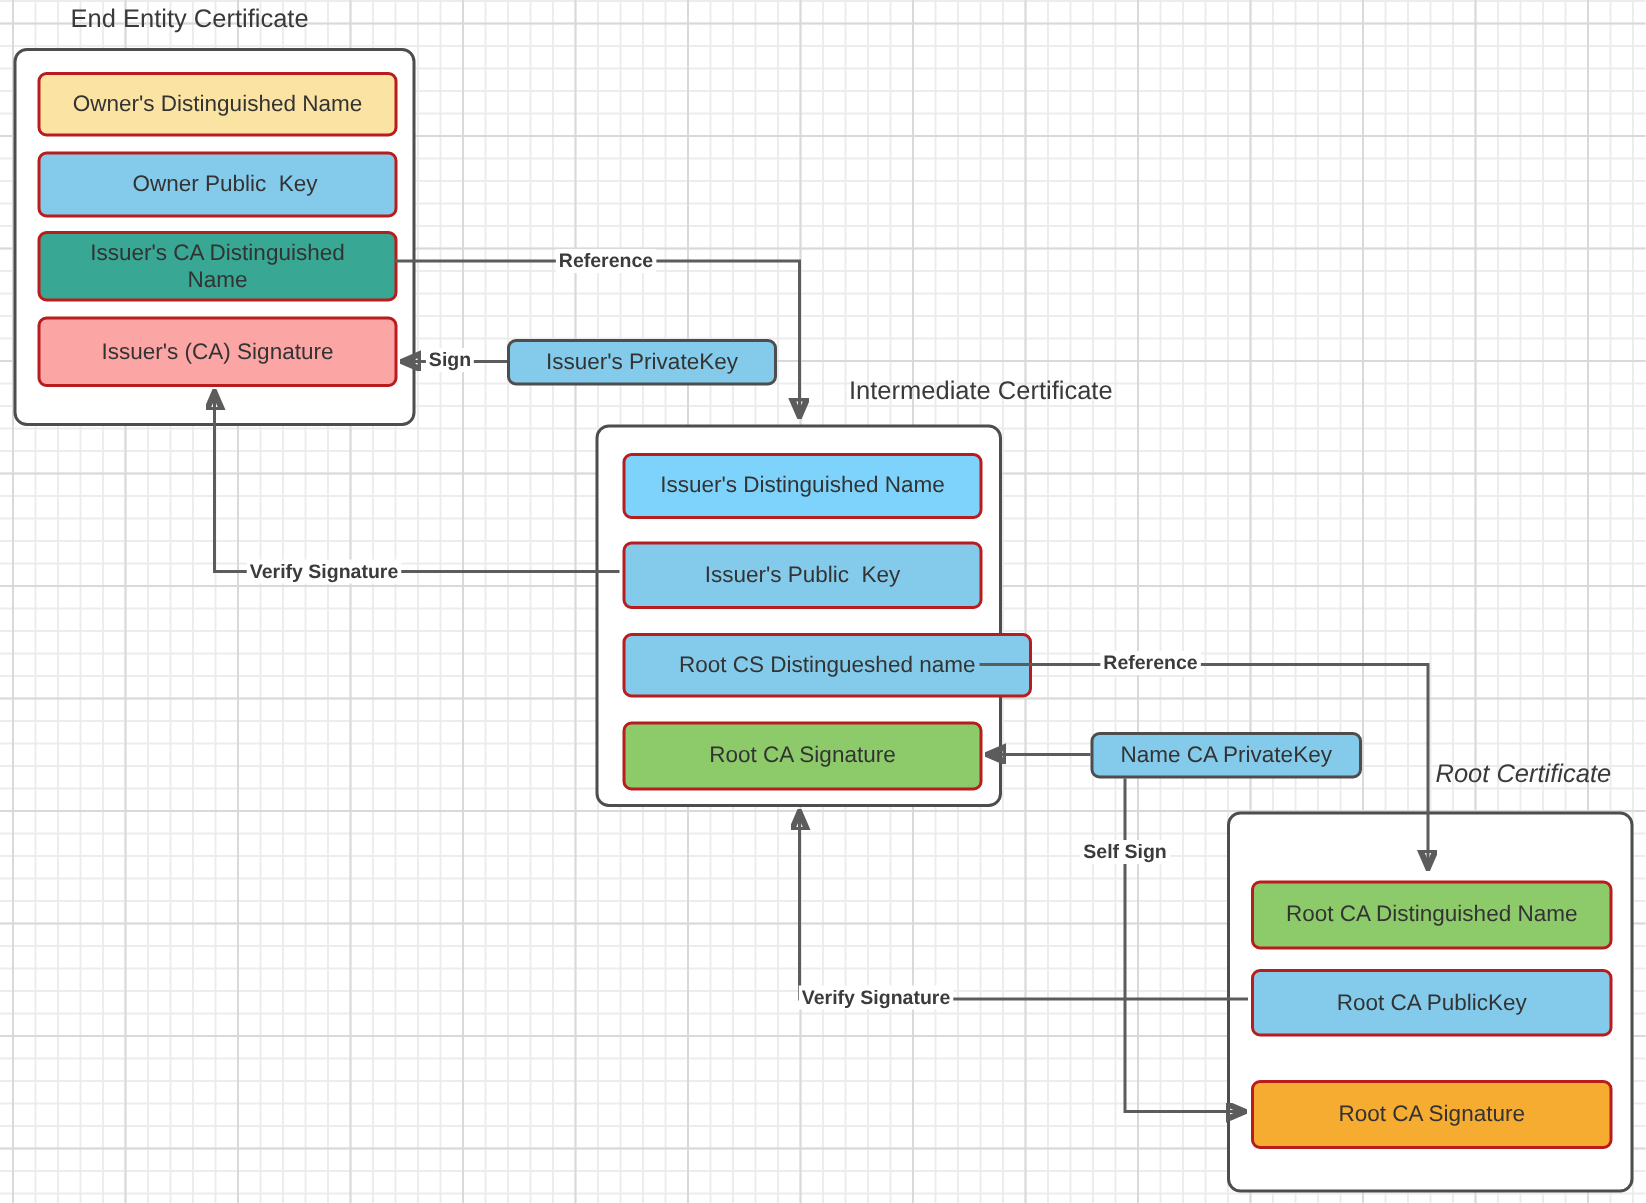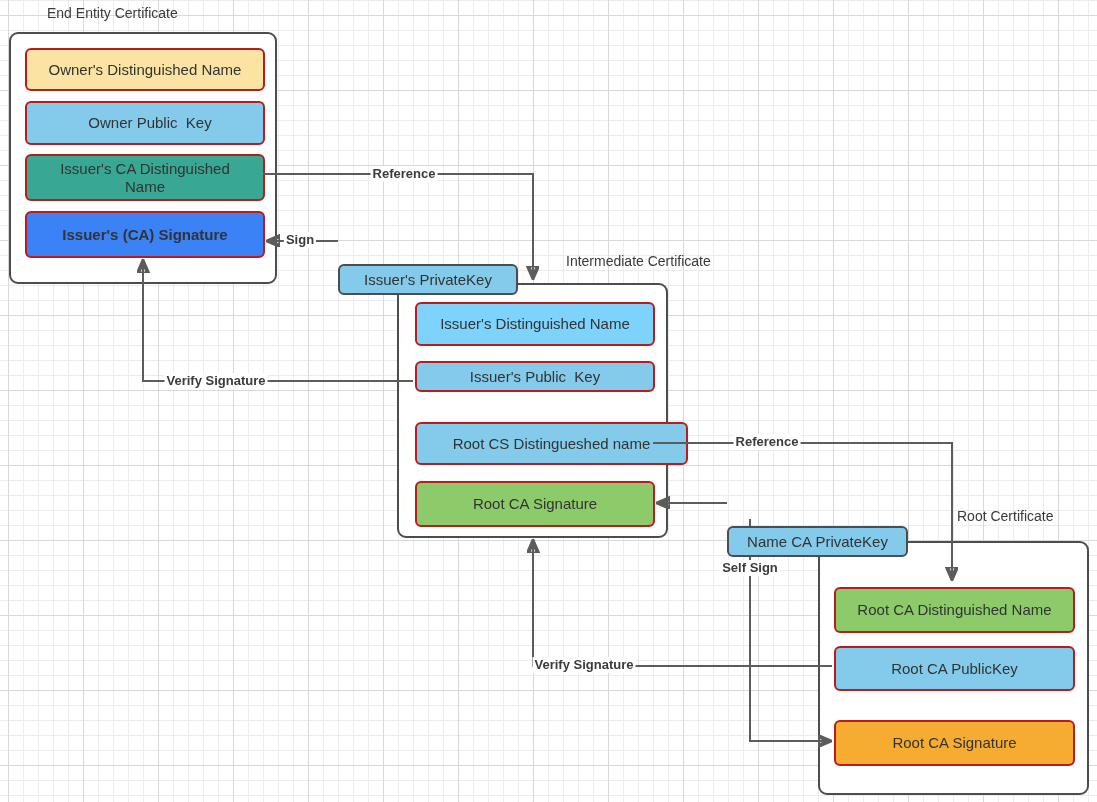--- a/index.html
+++ b/index.html
@@ -21,21 +21,21 @@
   .wires path{fill:none;stroke:#5c5c5c;stroke-width:2;}
   .cert{
     position:absolute;z-index:0;
     background:#ffffff;
     border:2px solid #4d4d4d;
     border-radius:9px;
     box-sizing:border-box;
   }
   .cert-title{
     position:absolute;z-index:3;
-    font-size:14px;color:#3a3a3a;
+    font-size:17px;color:#3a3a3a;
     white-space:nowrap;line-height:18px;
   }
   .field{
     position:absolute;z-index:2;
     border:2px solid #b91c1c;
     border-radius:6px;
     box-sizing:border-box;
     display:flex;align-items:center;justify-content:center;
     text-align:center;
     font-size:15px;color:#333333;
@@ -43,21 +43,20 @@
     white-space:pre-wrap;
   }
   .keybox{
     position:absolute;z-index:2;
     border:2px solid #4d4d4d;
     border-radius:6px;
     box-sizing:border-box;
     display:flex;align-items:center;justify-content:center;
     font-size:15px;color:#333333;
     white-space:pre;
-    margin-top:38px;
   }
   .wire-label{
     position:absolute;z-index:3;
     transform:translate(-50%,-50%);
     font-size:13px;font-weight:bold;color:#3b3b3b;
     background:#ffffff;
     padding:0 2px;
     white-space:nowrap;line-height:16px;
   }
 </style>
@@ -80,36 +79,36 @@
     <path d="M750 519 V741 H828" marker-end="url(#arrow)"></path>
     <path d="M832 666 H533 V543" marker-end="url(#arrow)"></path>
   </svg>
 
   <div class="cert-title" style="left:47px;top:4px;">End Entity Certificate</div>
   <div class="cert" style="left:9px;top:32px;width:268px;height:252px;">
     <div class="field" style="left: 14px; top: 14px; width: 240px; height: 43px; background: rgb(251, 227, 164);">Owner's Distinguished Name</div>
     <div class="field" style="left: 14px; top: 67px; width: 240px; height: 44px; background: rgb(132, 203, 235); padding-left: 10px;">Owner Public  Key</div>
     <div class="field" style="left: 14px; top: 120px; width: 240px; height: 47px; background: rgb(56, 167, 147);">Issuer's CA Distinguished
 Name</div>
-    <div class="field" style="left: 14px; top: 177px; width: 240px; height: 47px; background: #3b82f6; font-weight: bold;">Issuer's (CA) Signature</div>
+    <div class="field" style="left: 14px; top: 177px; width: 240px; height: 47px; background: #fca5a5;">Issuer's (CA) Signature</div>
   </div>
 
   <div class="keybox" style="left: 338px; top: 226px; width: 180px; height: 31px; background: rgb(132, 203, 235);">Issuer's PrivateKey</div>
 
   <div class="cert-title" style="left:566px;top:252px;">Intermediate Certificate</div>
   <div class="cert" style="left:397px;top:283px;width:271px;height:255px;">
     <div class="field" style="left: 16px; top: 17px; width: 240px; height: 44px; background: #7dd3fc;">Issuer's Distinguished Name</div>
-    <div class="field" style="left: 16px; top: 76px; width: 240px; height: 31px; background: rgb(132, 203, 235);">Issuer's Public  Key</div>
+    <div class="field" style="left: 16px; top: 76px; width: 240px; height: 45px; background: rgb(132, 203, 235);">Issuer's Public  Key</div>
     <div class="field" style="left: 16px; top: 137px; width: 273px; height: 43px; background: rgb(132, 203, 235);">Root CS Distingueshed name</div>
     <div class="field" style="left: 16px; top: 196px; width: 240px; height: 46px; background: rgb(141, 203, 106);">Root CA Signature</div>
   </div>
 
   <div class="keybox" style="left: 727px; top: 488px; width: 181px; height: 31px; background: rgb(132, 203, 235);">Name CA PrivateKey</div>
 
-  <div class="cert-title" style="left:957px;top:507px;">Root Certificate</div>
+  <div class="cert-title" style="left:957px;top:507px;font-style:italic;">Root Certificate</div>
   <div class="cert" style="left:818px;top:541px;width:271px;height:254px;">
     <div class="field" style="left: 14px; top: 44px; width: 241px; height: 46px; background: rgb(141, 203, 106);">Root CA Distinguished Name</div>
     <div class="field" style="left: 14px; top: 103px; width: 241px; height: 45px; background: rgb(132, 203, 235);">Root CA PublicKey</div>
     <div class="field" style="left: 14px; top: 177px; width: 241px; height: 46px; background: rgb(246, 171, 49);">Root CA Signature</div>
   </div>
 
   <div class="wire-label" style="left:404px;top:174px;">Reference</div>
   <div class="wire-label" style="left:300px;top:240px;">Sign</div>
   <div class="wire-label" style="left:216px;top:381px;">Verify Signature</div>
   <div class="wire-label" style="left:767px;top:442px;">Reference</div>

